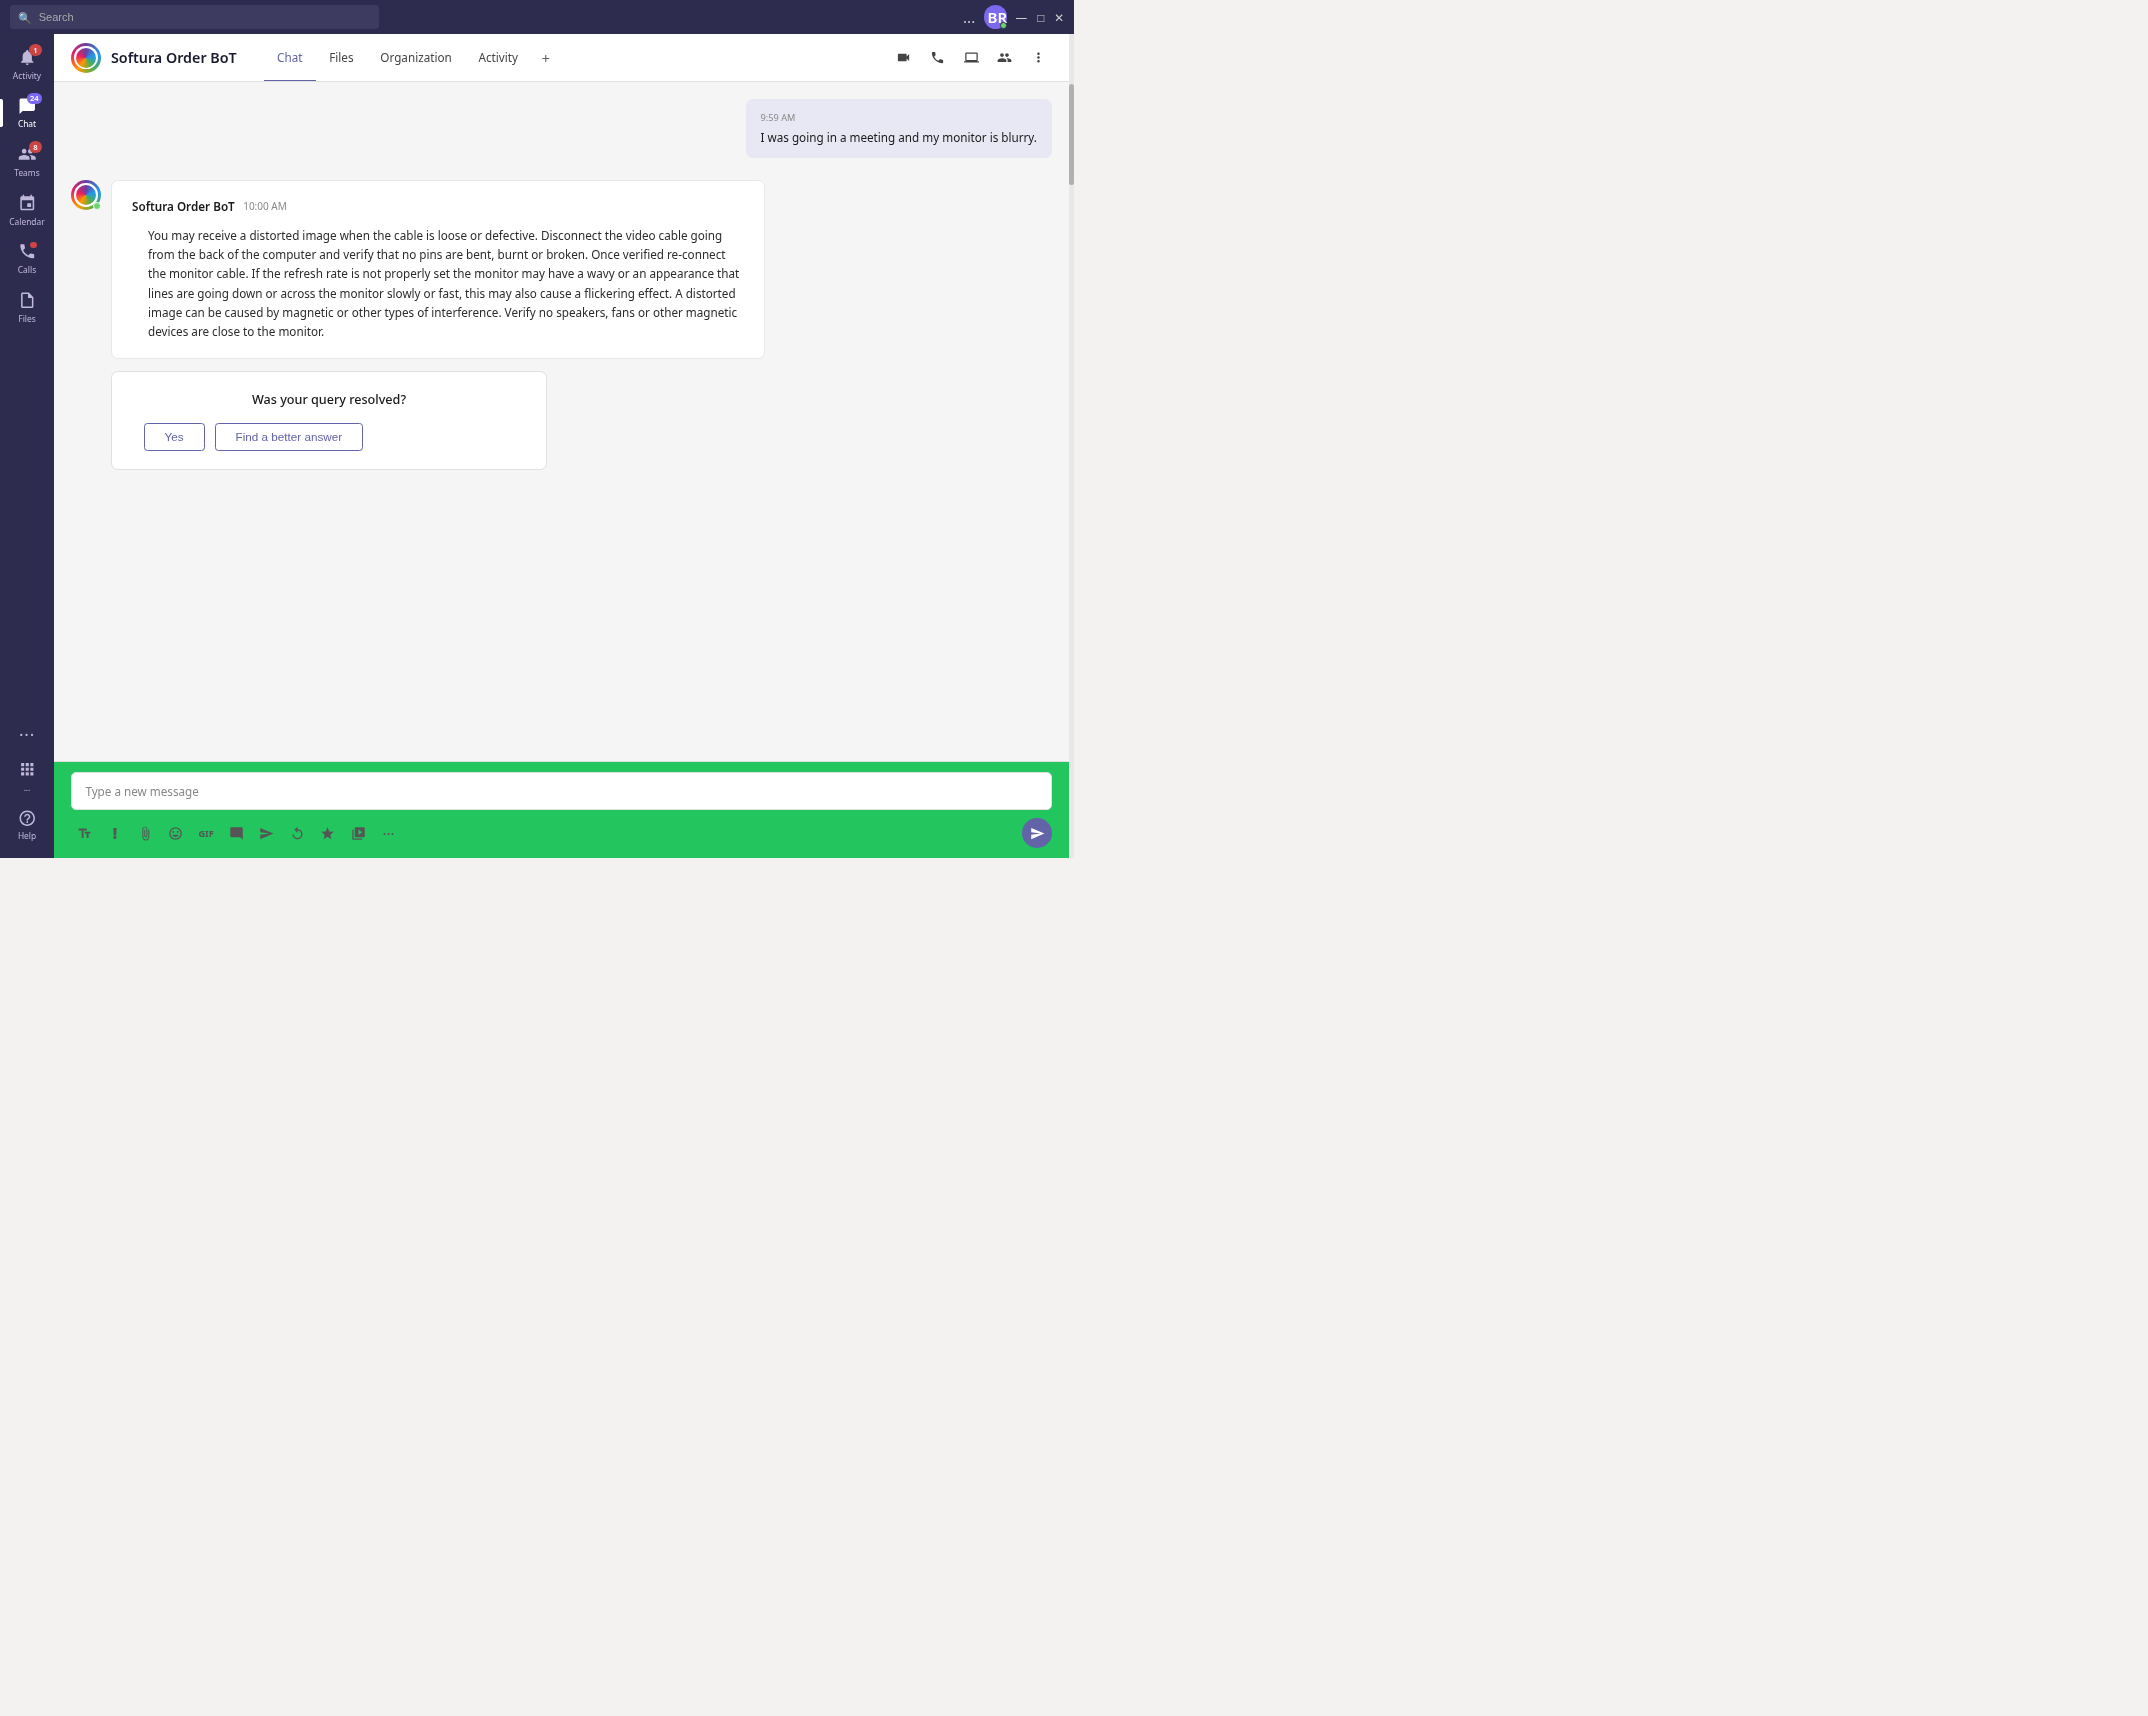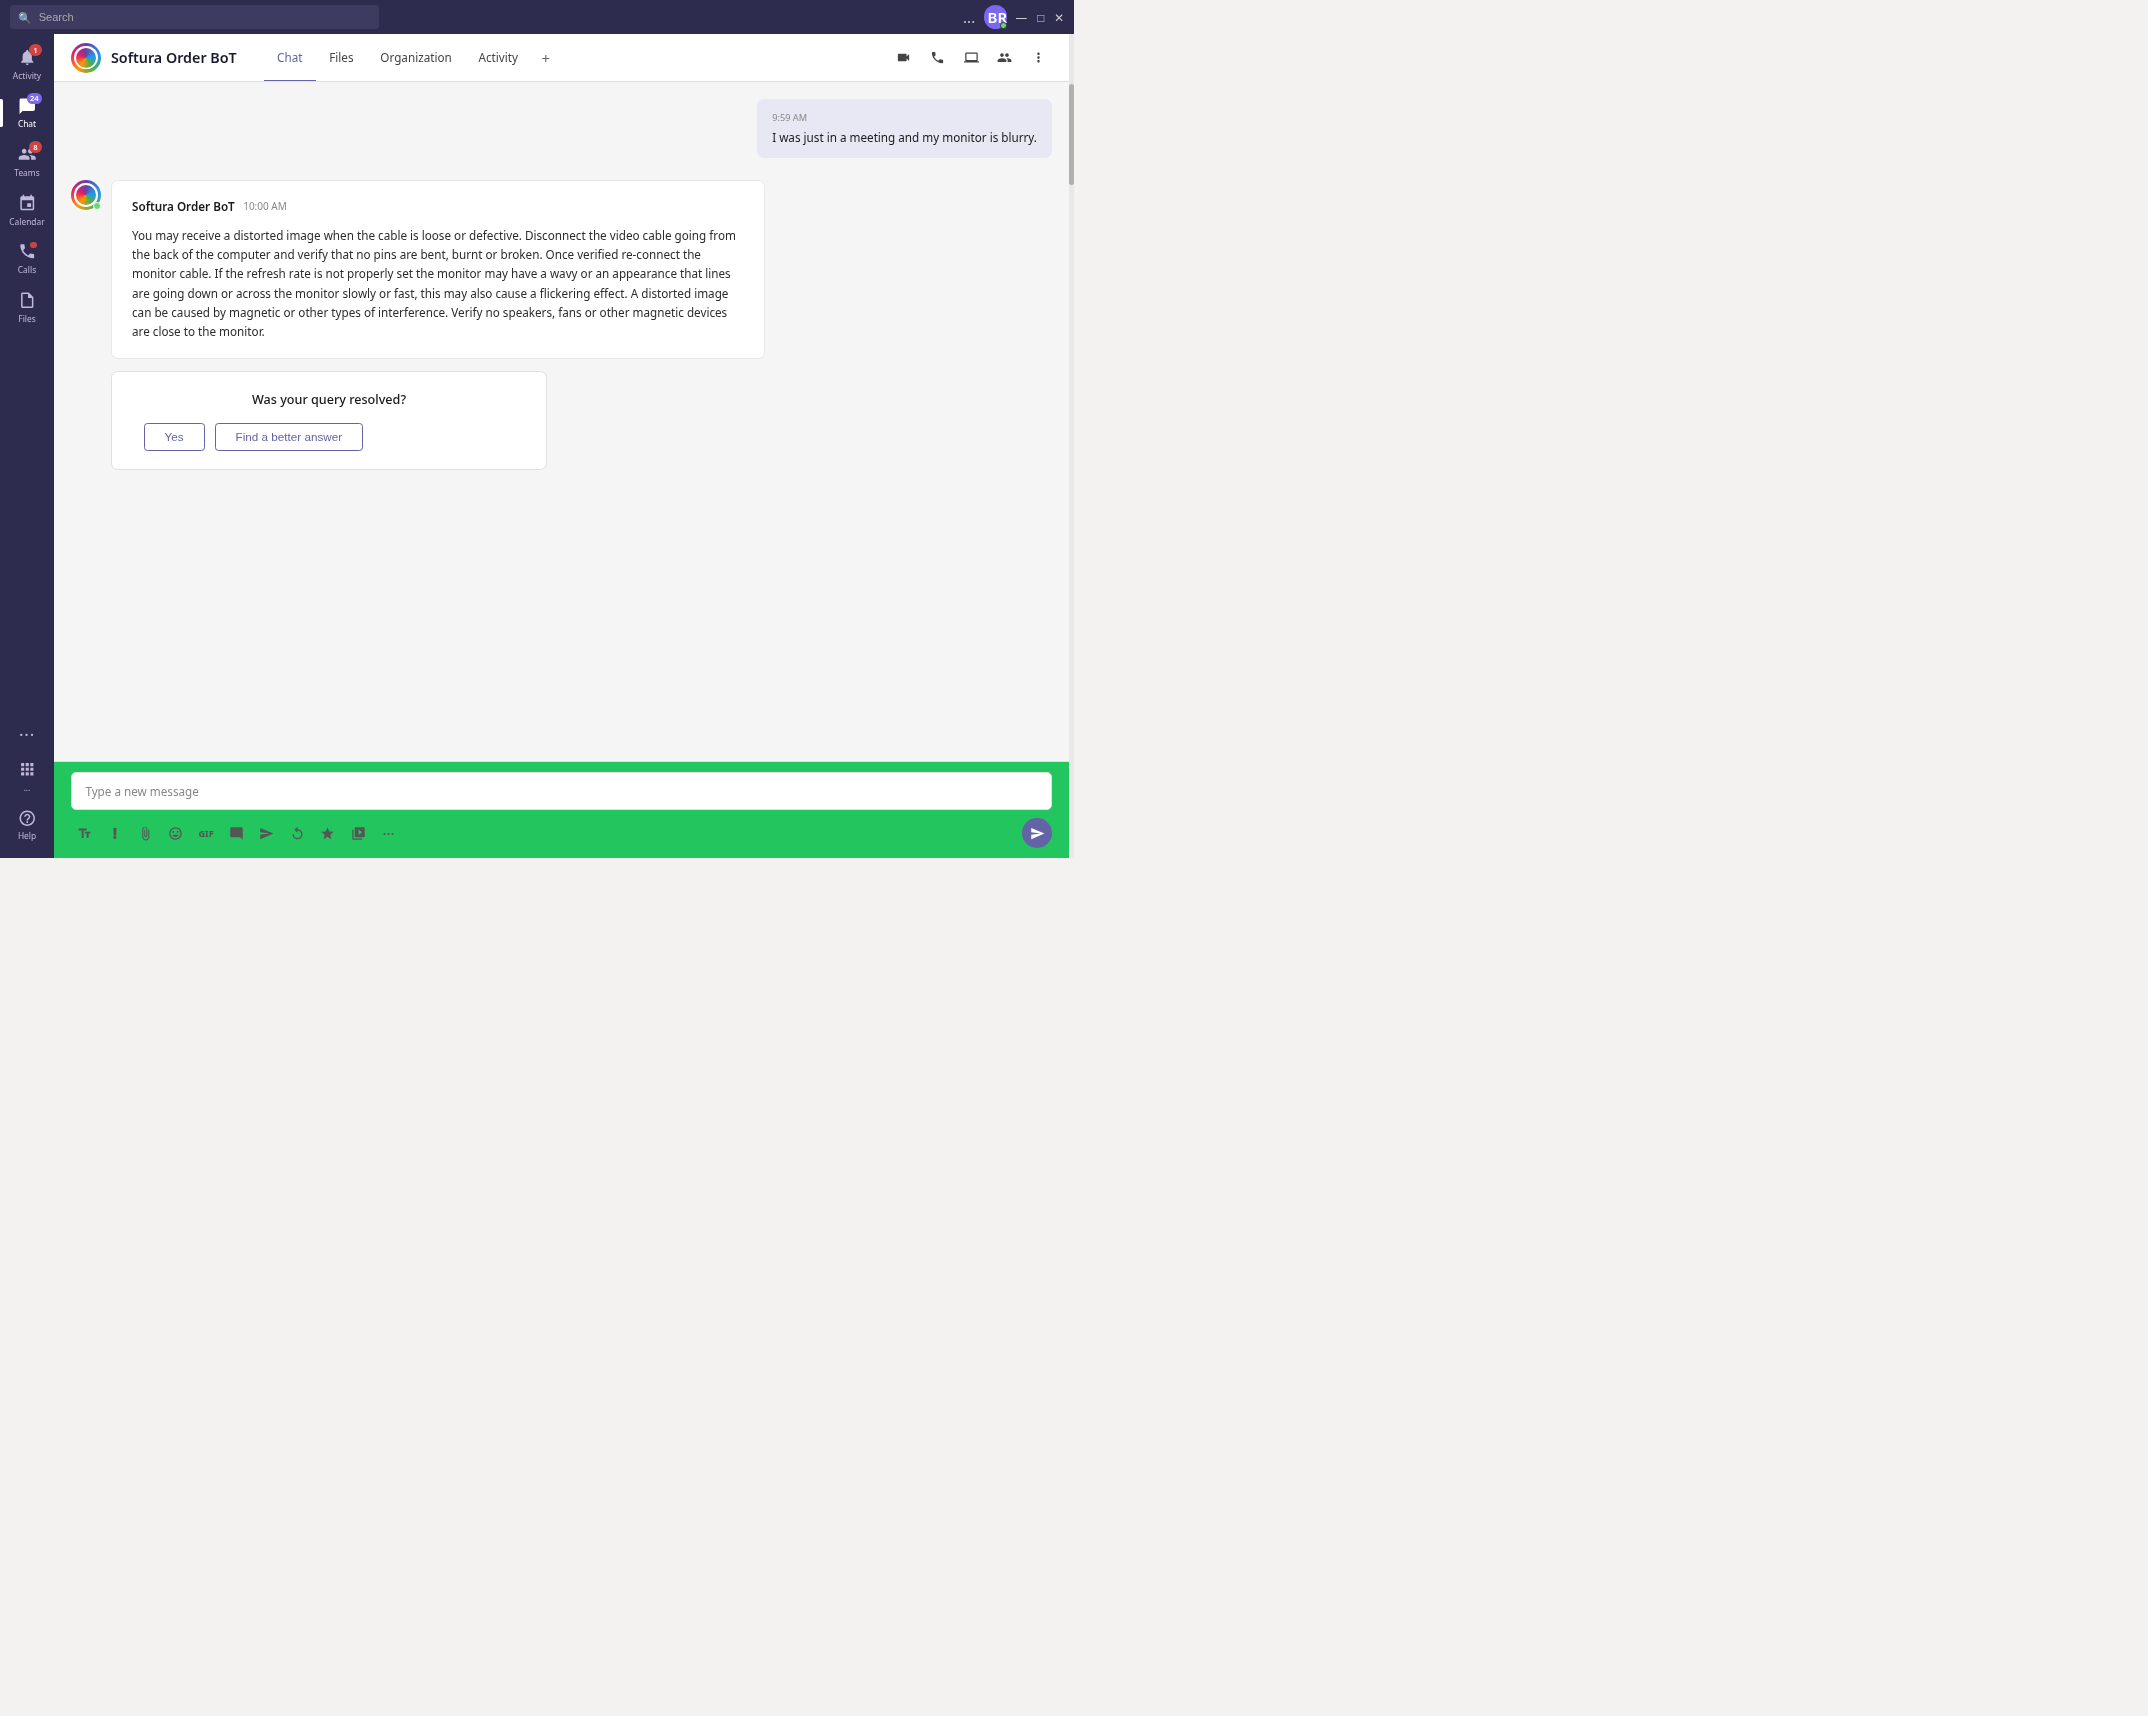--- a/index.html
+++ b/index.html
@@ -339,20 +339,21 @@
       color: #1a1a1a;
     }
     .sender-time {
       font-size: 10px;
       color: #888;
     }
     .message-body {
       font-size: 11.7px;
       color: #2c2c2c;
       line-height: 1.65;
+      margin-left: 16px;
     }
 
     
     .query-card {
       background: white;
       border-radius: 6.7px;
       padding: 18.5px 23.5px;
       max-width: 436px;
       border: 0.8px solid #e0e0e0;
     }
@@ -591,21 +592,21 @@
           </div>
         </div>
       </div>
     </div>
 
     <div class="messages-area">
 
       <div class="message-right">
         <div class="message-bubble-right">
           <div class="message-time">9:59 AM</div>
-          <div class="message-text">I was just in a meeting and my monitor is blurry.</div>
+          <div class="message-text">I was going in a meeting and my monitor is blurry.</div>
         </div>
       </div>
 
       <div class="message-left">
         <div class="bot-avatar">
           <div class="bot-avatar-inner"></div>
           <div class="bot-avatar-center"></div>
           <span class="status-dot"></span>
         </div>
         <div style="display:flex;flex-direction:column;gap:11.7px;">

